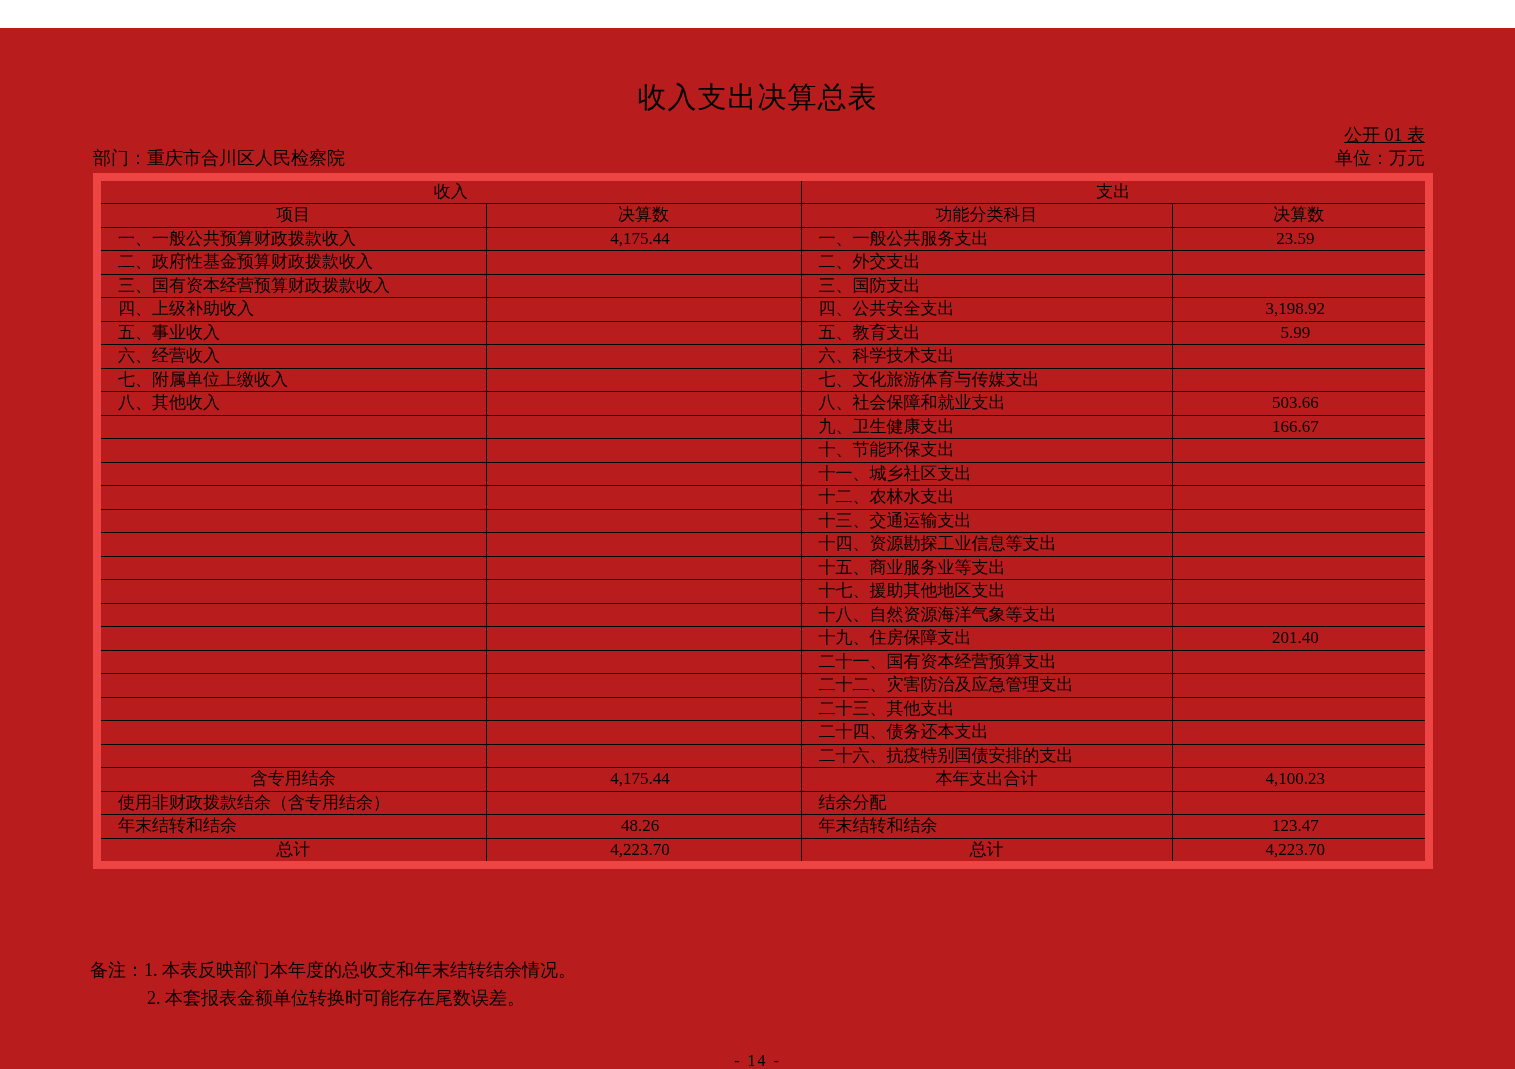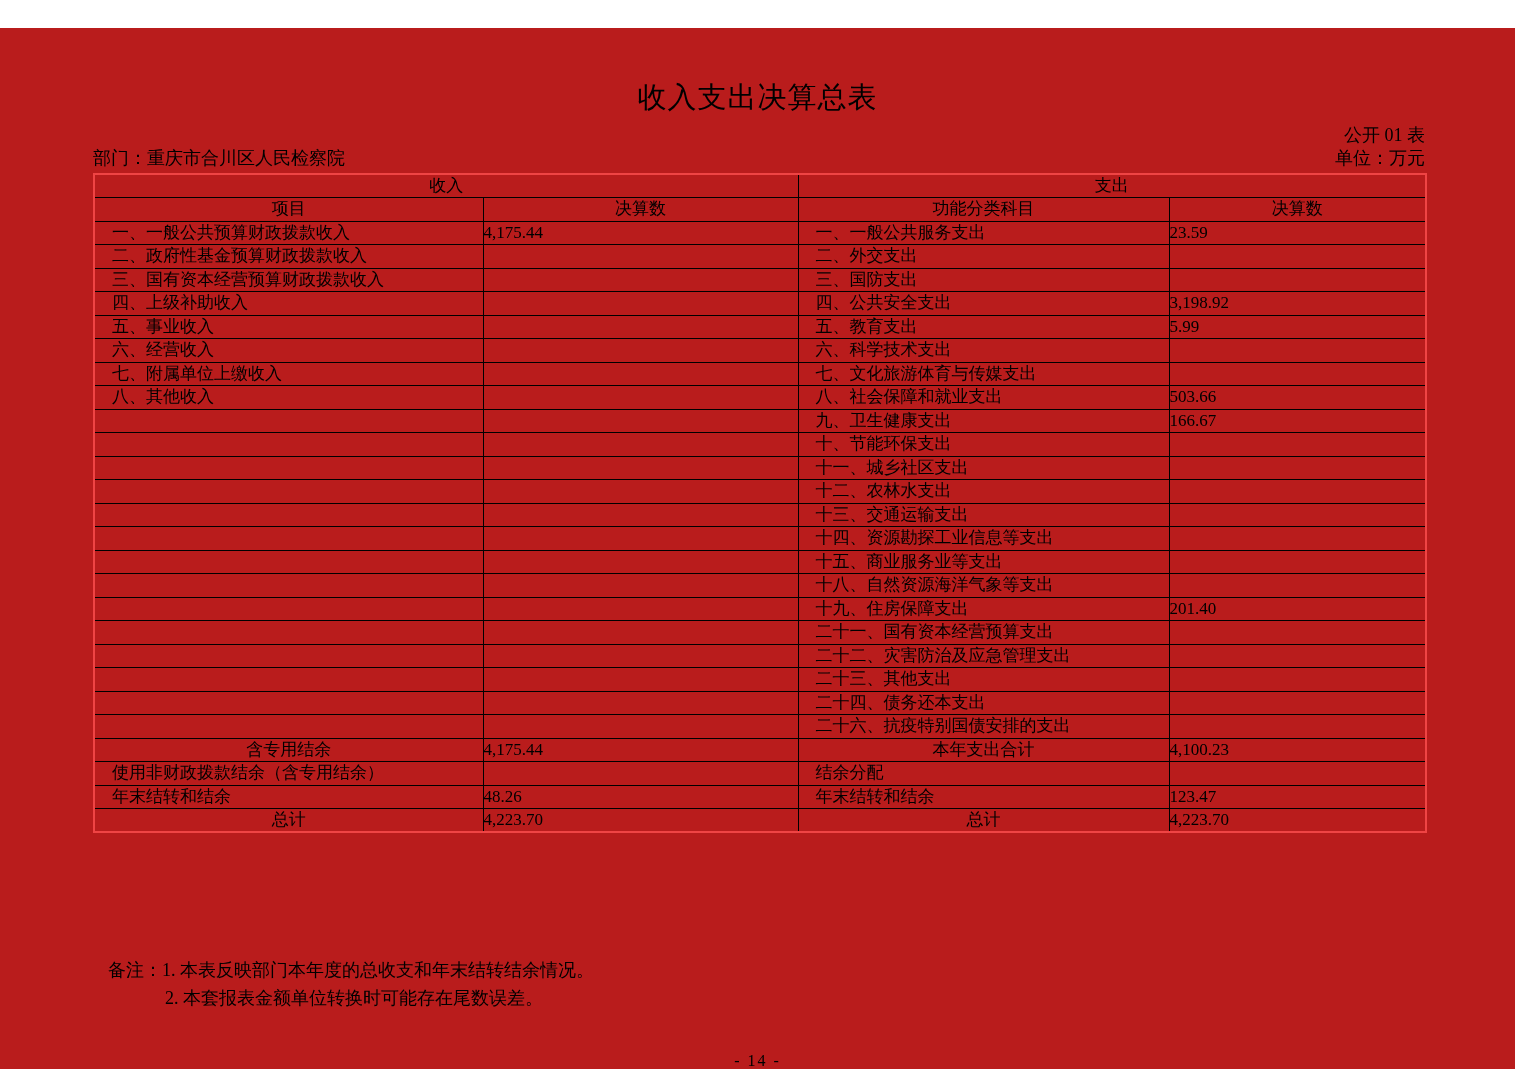--- a/index.html
+++ b/index.html
@@ -20,57 +20,58 @@
     position: absolute;
     top: 50px; left: 0; width: 100%;
     text-align: center;
     font-size: 29px;
     letter-spacing: 1px;
   }
   .table-code {
     position: absolute;
     top: 95px; right: 90px;
     font-size: 18px;
+    text-decoration: underline;
   }
   .dept-line {
     position: absolute;
     top: 118px; left: 93px;
     font-size: 18px;
   }
   .unit-line {
     position: absolute;
     top: 118px; right: 90px;
     font-size: 18px;
   }
   table.main {
     position: absolute;
     left: 93px; top: 145px;
     width: 1332px;
     border-collapse: collapse;
     table-layout: fixed;
-    border: 2px solid #ef4444;
+    border: 8px solid #ef4444;
   }
   table.main td, table.main th {
     border: 1px solid #000;
     font-weight: normal;
     font-size: 17px;
     line-height: 22px;
     height: 23.5px;
     padding: 0;
     overflow: hidden;
     white-space: nowrap;
     vertical-align: middle;
   }
   table.main th.section { text-align: center; }
   table.main td.item  { text-align: left;  padding-left: 17px; }
   table.main td.center{ text-align: center; }
-  table.main td.amount{ text-align: left; padding-right: 7px; }
+  table.main td.amount{ text-align: center; padding-right: 7px; }
   .notes {
     position: absolute;
-    left: 108px; top: 928px;
+    left: 90px; top: 928px;
     font-size: 18px;
     line-height: 28px;
   }
   .notes .note-line2 { padding-left: 57px; }
   .page-num {
     position: absolute;
     top: 1024px; left: 0; width: 100%;
     text-align: center;
     font-size: 16px;
     letter-spacing: 2px;
@@ -194,20 +195,26 @@
         </tr>
         <tr>
           <td class="item"></td>
           <td class="amount"></td>
           <td class="item">十五、商业服务业等支出</td>
           <td class="amount"></td>
         </tr>
         <tr>
           <td class="item"></td>
           <td class="amount"></td>
+          <td class="item">十七、援助其他地区支出</td>
+          <td class="amount"></td>
+        </tr>
+        <tr>
+          <td class="item"></td>
+          <td class="amount"></td>
           <td class="item">十八、自然资源海洋气象等支出</td>
           <td class="amount"></td>
         </tr>
         <tr>
           <td class="item"></td>
           <td class="amount"></td>
           <td class="item">十九、住房保障支出</td>
           <td class="amount">201.40</td>
         </tr>
         <tr>

